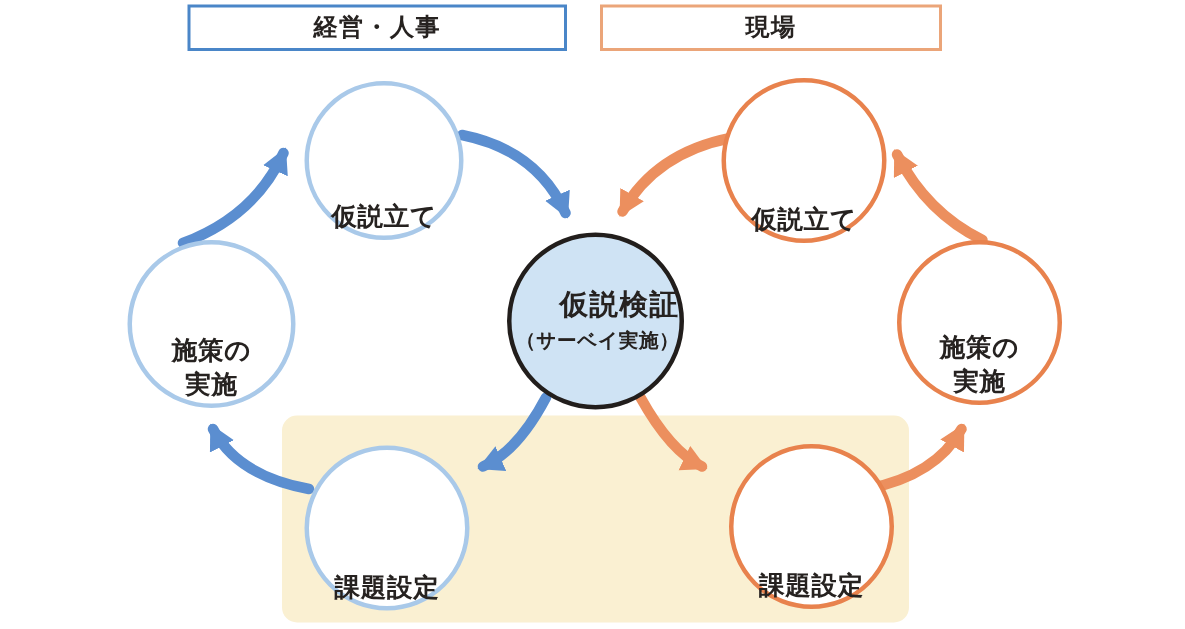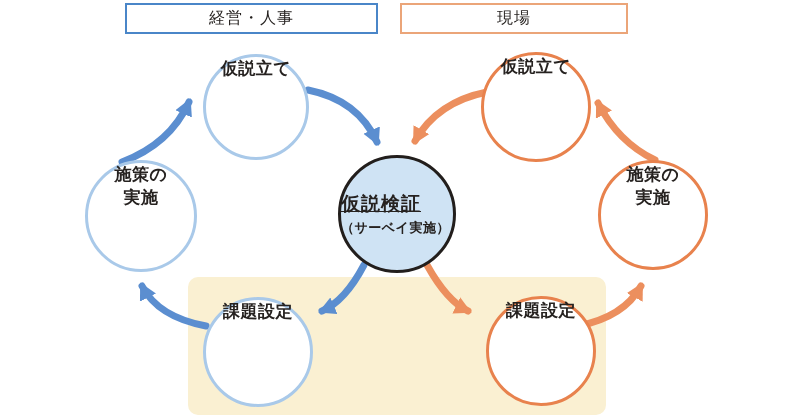--- a/index.html
+++ b/index.html
@@ -28,21 +28,21 @@
   }
   .header-box{
     position:absolute;
     top:3px;
     height:31px;
     background:#fff;
     display:flex;
     align-items:center;
     justify-content:center;
     font-size:16px;
-    font-weight:normal;
+    font-weight:bold;
     letter-spacing:1px;
   }
   .header-box.blue{left:125px;width:253px;border:2px solid var(--blue-box-border);}
   .header-box.orange{left:400px;width:228px;border:2px solid #eba579;}
   .note-box{
     position:absolute;
     left:188px;
     top:277px;
     width:418px;
     height:138px;
@@ -66,37 +66,37 @@
   .arrows path.body{
     fill:none;
     stroke-width:7;
     stroke-linecap:round;
   }
   .node{
     position:absolute;
     border-radius:50%;
     background:#fff;
     display:flex;
-    align-items:flex-start;
+    align-items:flex-end;
     justify-content:center;
     text-align:center;
     font-weight:bold;
     font-size:17px;
     line-height:1.35;
     white-space:pre-line;
     letter-spacing:0.5px;
   }
   .node.blue{border:3px solid var(--blue-circle-border);}
   .node.orange{border:3px solid var(--orange-circle-border);}
   .node.center{
     border:3.5px solid var(--center-border);
     background:var(--center-fill);
     flex-direction:column;
   }
-  .node.center .title{font-size:19px;font-weight:bold;letter-spacing:1px;text-decoration:underline;}
+  .node.center .title{font-size:19px;font-weight:bold;letter-spacing:1px;}
   .node.center .subtitle{font-size:13px;font-weight:bold;margin-top:2px;}
   .n-hyp-l{left:203px;top:54px;width:106px;height:106px;}
   .n-imp-l{left:85px;top:160px;width:112px;height:112px;}
   .n-iss-l{left:203px;top:297px;width:110px;height:110px;}
   .n-center{left:338px;top:155px;width:118px;height:118px;}
   .n-hyp-r{left:481px;top:52px;width:110px;height:110px;}
   .n-imp-r{left:598px;top:160px;width:110px;height:110px;}
   .n-iss-r{left:486px;top:296px;width:110px;height:110px;}
 </style>
 </head>

